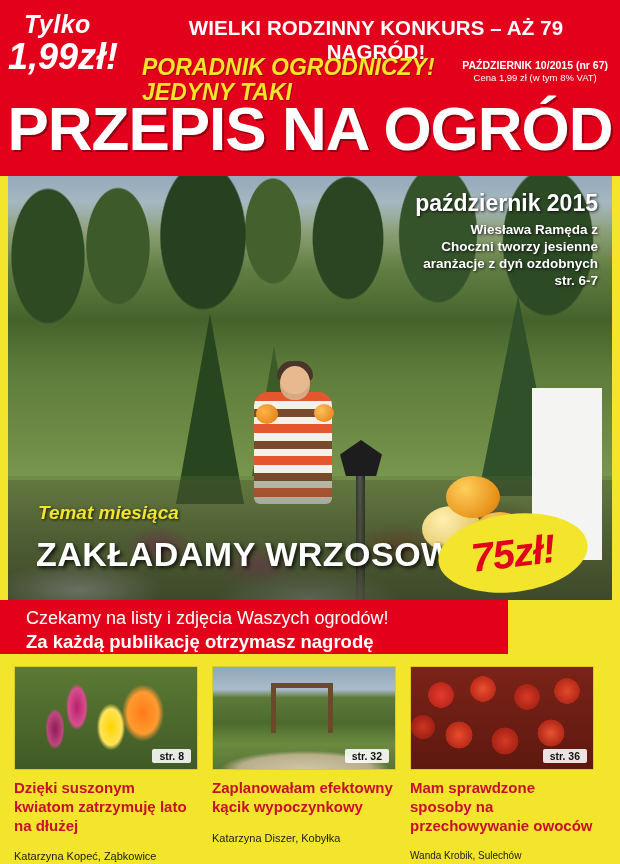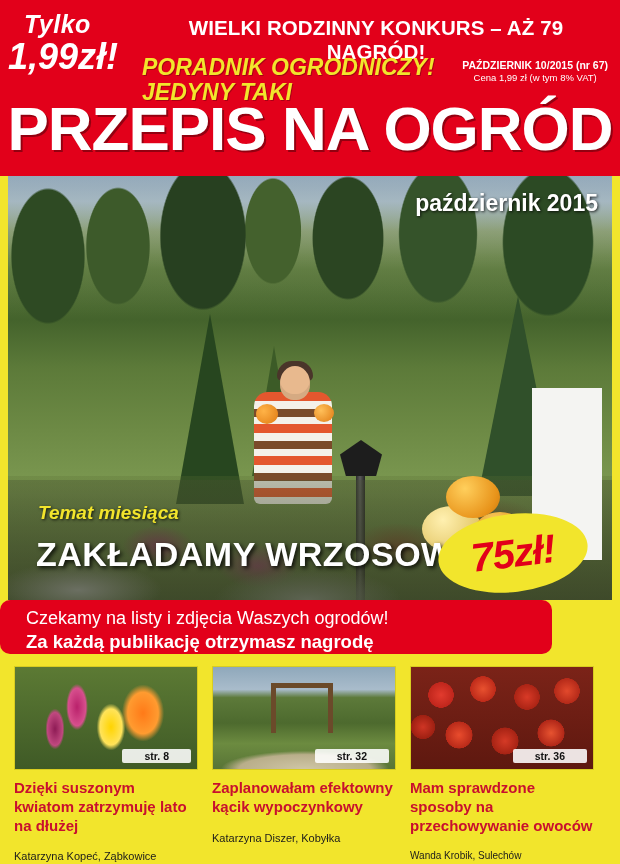--- a/index.html
+++ b/index.html
@@ -245,25 +245,24 @@
   }
   .badge-75 span {
     color: #e2001a;
     font-size: 40px; font-weight: bold; font-style: italic;
     letter-spacing: -1px;
   }
 
   
   .callout {
     position: absolute; left: 0; top: 600px;
-    width: 552px; height: 54px;
+    width: 508px; height: 54px;
     background: #e2001a;
     color: #ffffff;
     padding: 7px 0 0 26px;
-    border-radius: 10px;
   }
   .callout .l1 { font-size: 18px; line-height: 1.25; }
   .callout .l2 { font-size: 18.5px; font-weight: bold; line-height: 1.25; }
 
   
   .teasers {
     position: absolute; left: 0; top: 654px;
     width: 620px; height: 210px;
     background: #f2e52c;
     display: flex;
@@ -311,21 +310,21 @@
       radial-gradient(circle 19px at 94px 74px, #d53a26 0%, #a72314 70%, transparent 72%),
       radial-gradient(circle 19px at 140px 66px, #e75330 0%, #b12718 70%, transparent 72%),
       radial-gradient(circle 17px at 12px 60px, #cf3524 0%, #9e2012 70%, transparent 72%),
       linear-gradient(180deg, #7b2318, #5e180f);
   }
   .page-ref {
     position: absolute; right: 6px; bottom: 6px;
     background: rgba(255,255,255,.88);
     color: #111;
     font-size: 10.5px; font-weight: bold;
-    padding: 1px 22px;
+    padding: 1px 7px;
     border-radius: 2px;
   }
   .teaser .t-title {
     margin-top: 9px;
     color: #c8102e;
     font-size: 15px; font-weight: bold;
     line-height: 1.25;
   }
   .teaser .t-author {
     margin-top: 15px;
@@ -375,20 +374,21 @@
     <div class="person-head"></div>
     <div class="pumpkin-l"></div>
     <div class="pumpkin-r"></div>
     <div class="bed-front"></div>
     <div class="pumpkin-big2"></div>
     <div class="pumpkin-big1"></div>
     <div class="pumpkin-big3"></div>
     <div class="white-patch"></div>
 
     <div class="month-label">październik 2015</div>
+    <div class="photo-caption">Wiesława Ramęda z Choczni tworzy jesienne aranżacje z dyń ozdobnych str. 6-7</div>
 
     <div class="topic-small">Temat miesiąca</div>
     <div class="topic-big">ZAKŁADAMY WRZOSOWISKO</div>
 
     <div class="badge-75">
       <span>75zł!</span>
     </div>
   </div>
 
   <div class="callout">

